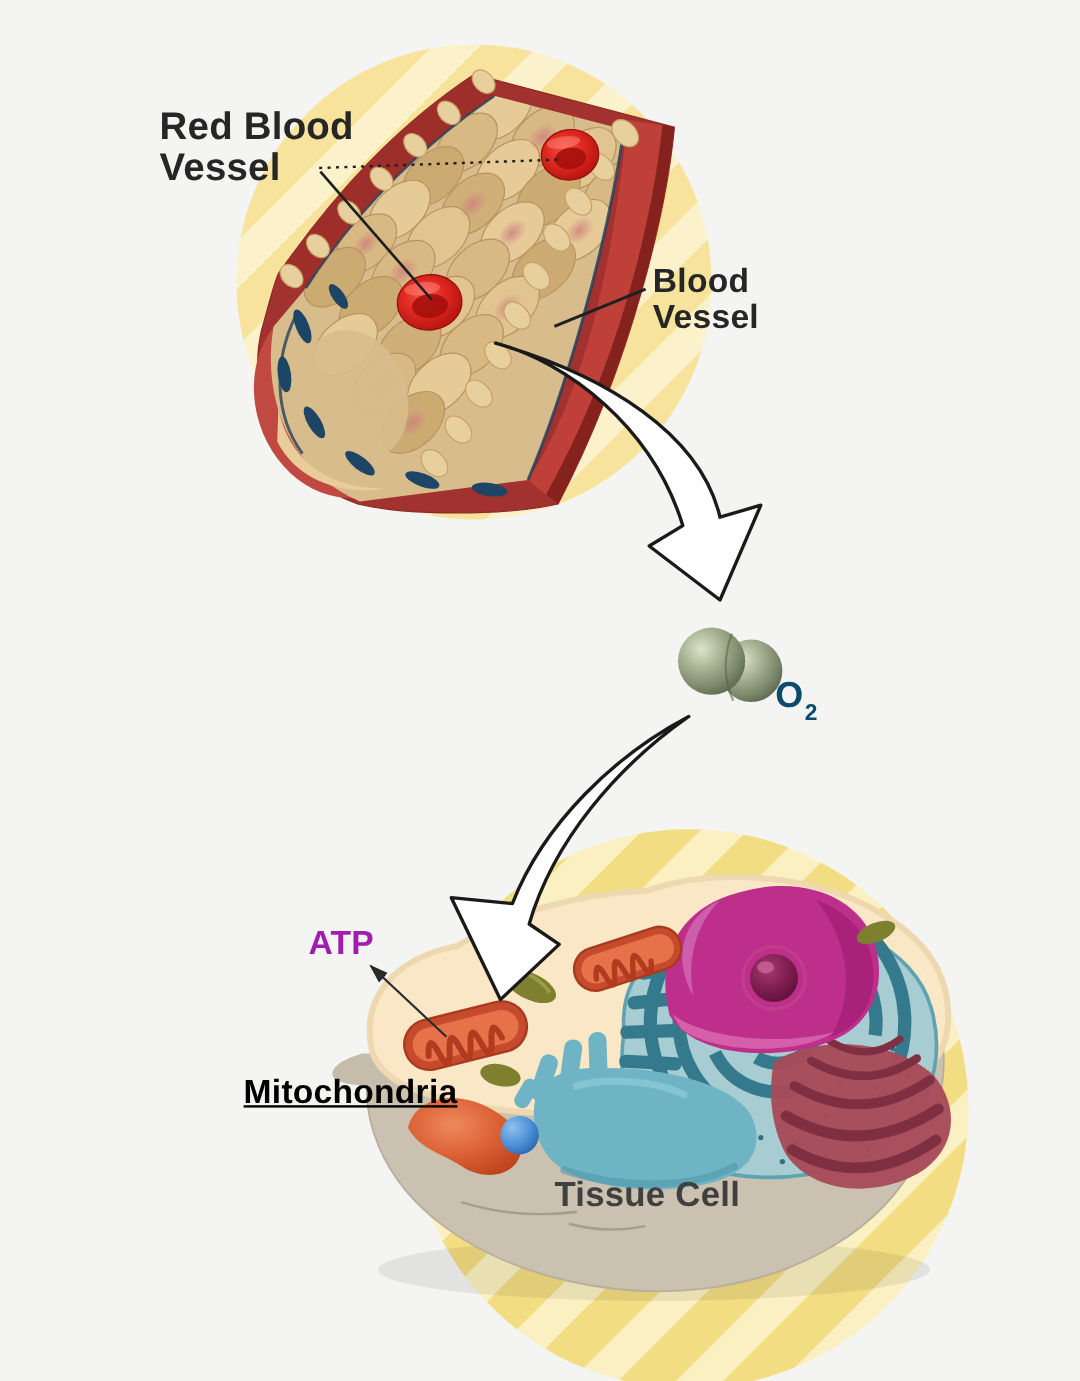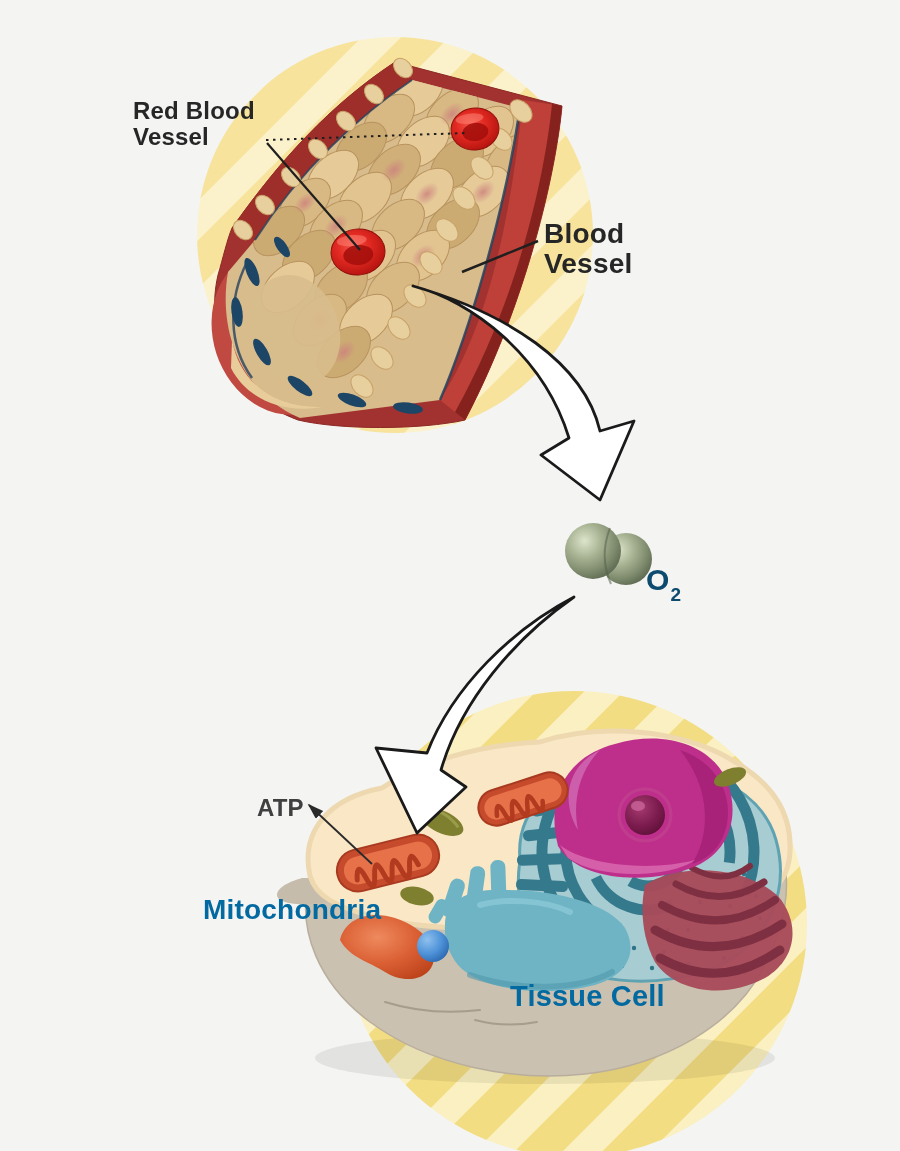--- a/index.html
+++ b/index.html
@@ -1,26 +1,26 @@
 <!DOCTYPE html>
 <html><head>
 <meta charset="utf-8">
 <style>
   html,body{margin:0;padding:0;background:#f4f4f3;}
   .canvas{position:relative;width:900px;height:1151px;background:#f4f4f3;overflow:hidden;
           font-family:"Liberation Sans",sans-serif;}
   .art{position:absolute;left:0;top:0;width:900px;height:1151px;}
   .lbl{position:absolute;font-weight:700;color:#262626;line-height:1.07;letter-spacing:0.2px;}
-  .lbl-rbc{left:133px;top:98px;font-size:24px;}
+  .lbl-rbc{left:133px;top:88px;font-size:32px;}
   .lbl-vessel{left:544px;top:219px;font-size:28px;}
   .lbl-o2{left:646px;top:564px;font-size:30px;color:#0c4a6e;}
   .lbl-o2 sub{font-size:19px;position:relative;top:4px;left:1px;}
-  .lbl-atp{left:257px;top:771px;font-size:24px;color:#404040;margin-top:24px;}
-  .lbl-mito{left:203px;top:895px;font-size:28px;color:#0369a1;}
-  .lbl-tissue{left:510px;top:981px;font-size:29px;color:#0369a1;}
+  .lbl-atp{left:257px;top:771px;font-size:28px;color:#a21caf;}
+  .lbl-mito{left:203px;top:895px;font-size:28px;color:#000000;text-decoration:underline;}
+  .lbl-tissue{left:462px;top:981px;font-size:29px;color:#404040;}
 </style>
 </head>
 <body>
 
 <div class="canvas">
 
 <svg class="art" viewBox="0 0 900 1151">
   <defs>
     <pattern id="pTop" width="62" height="62" patternUnits="userSpaceOnUse" patternTransform="rotate(45)">
       <rect width="62" height="62" fill="#fbf2cc"></rect>

